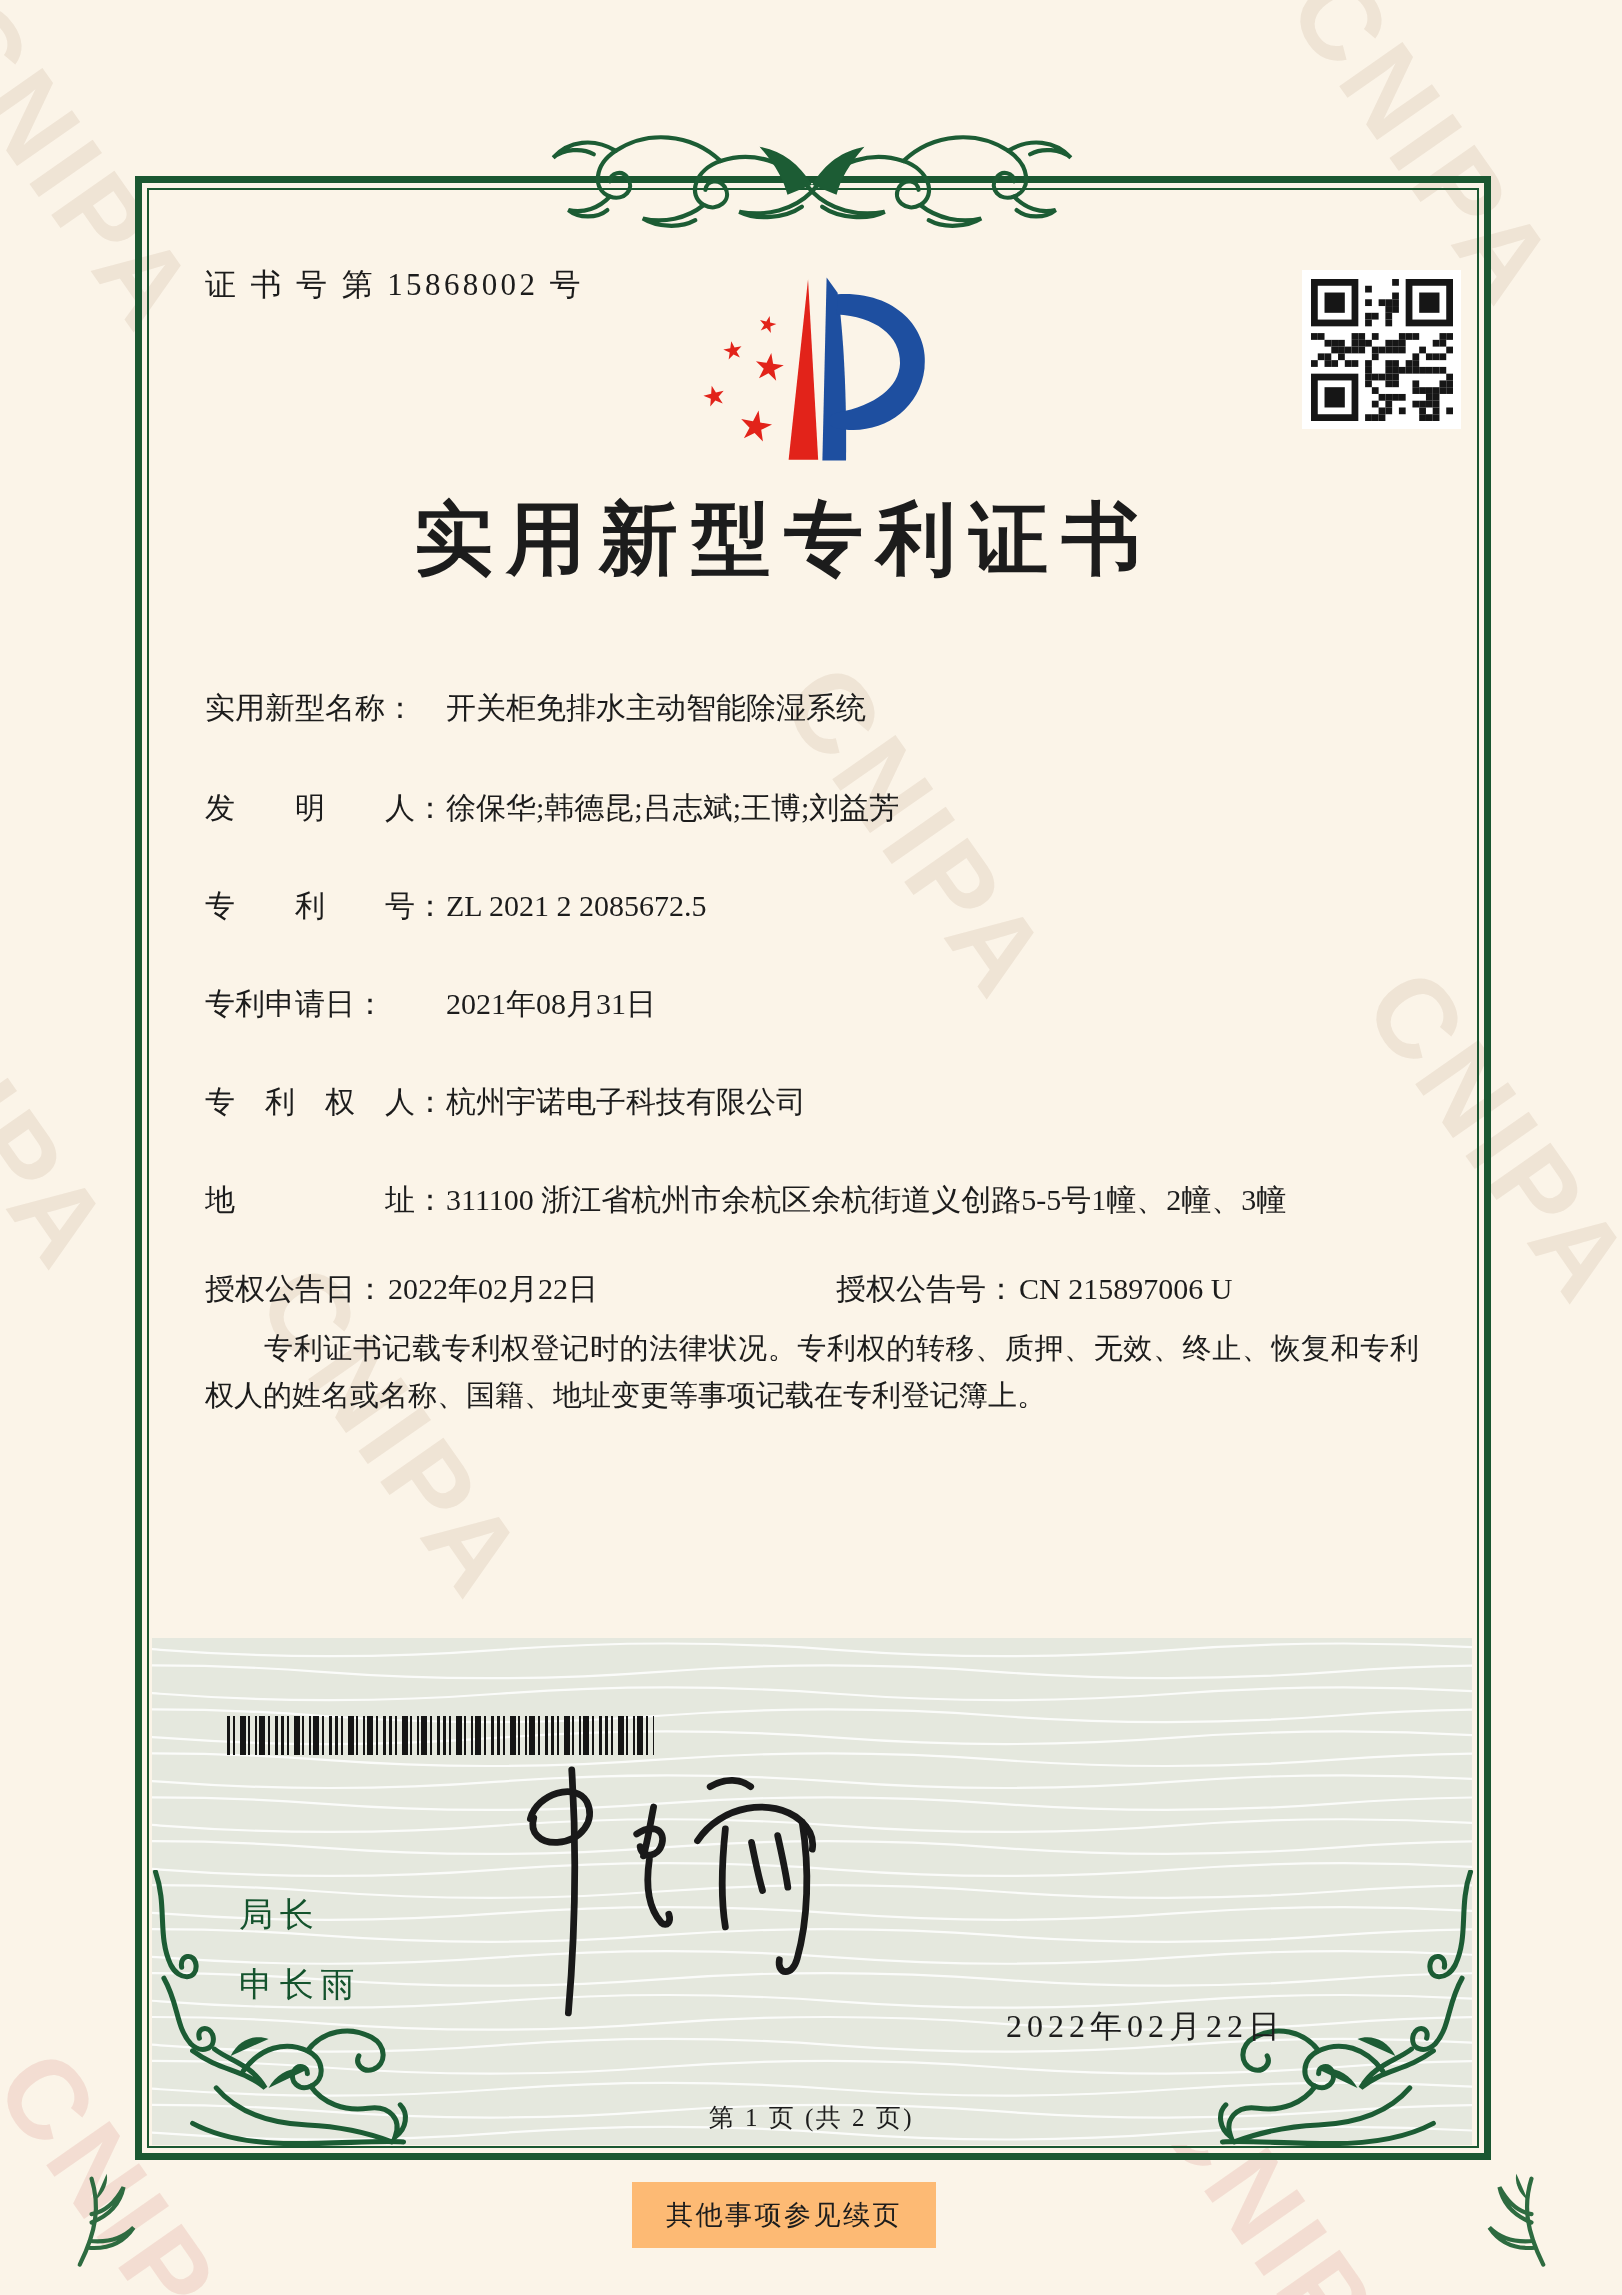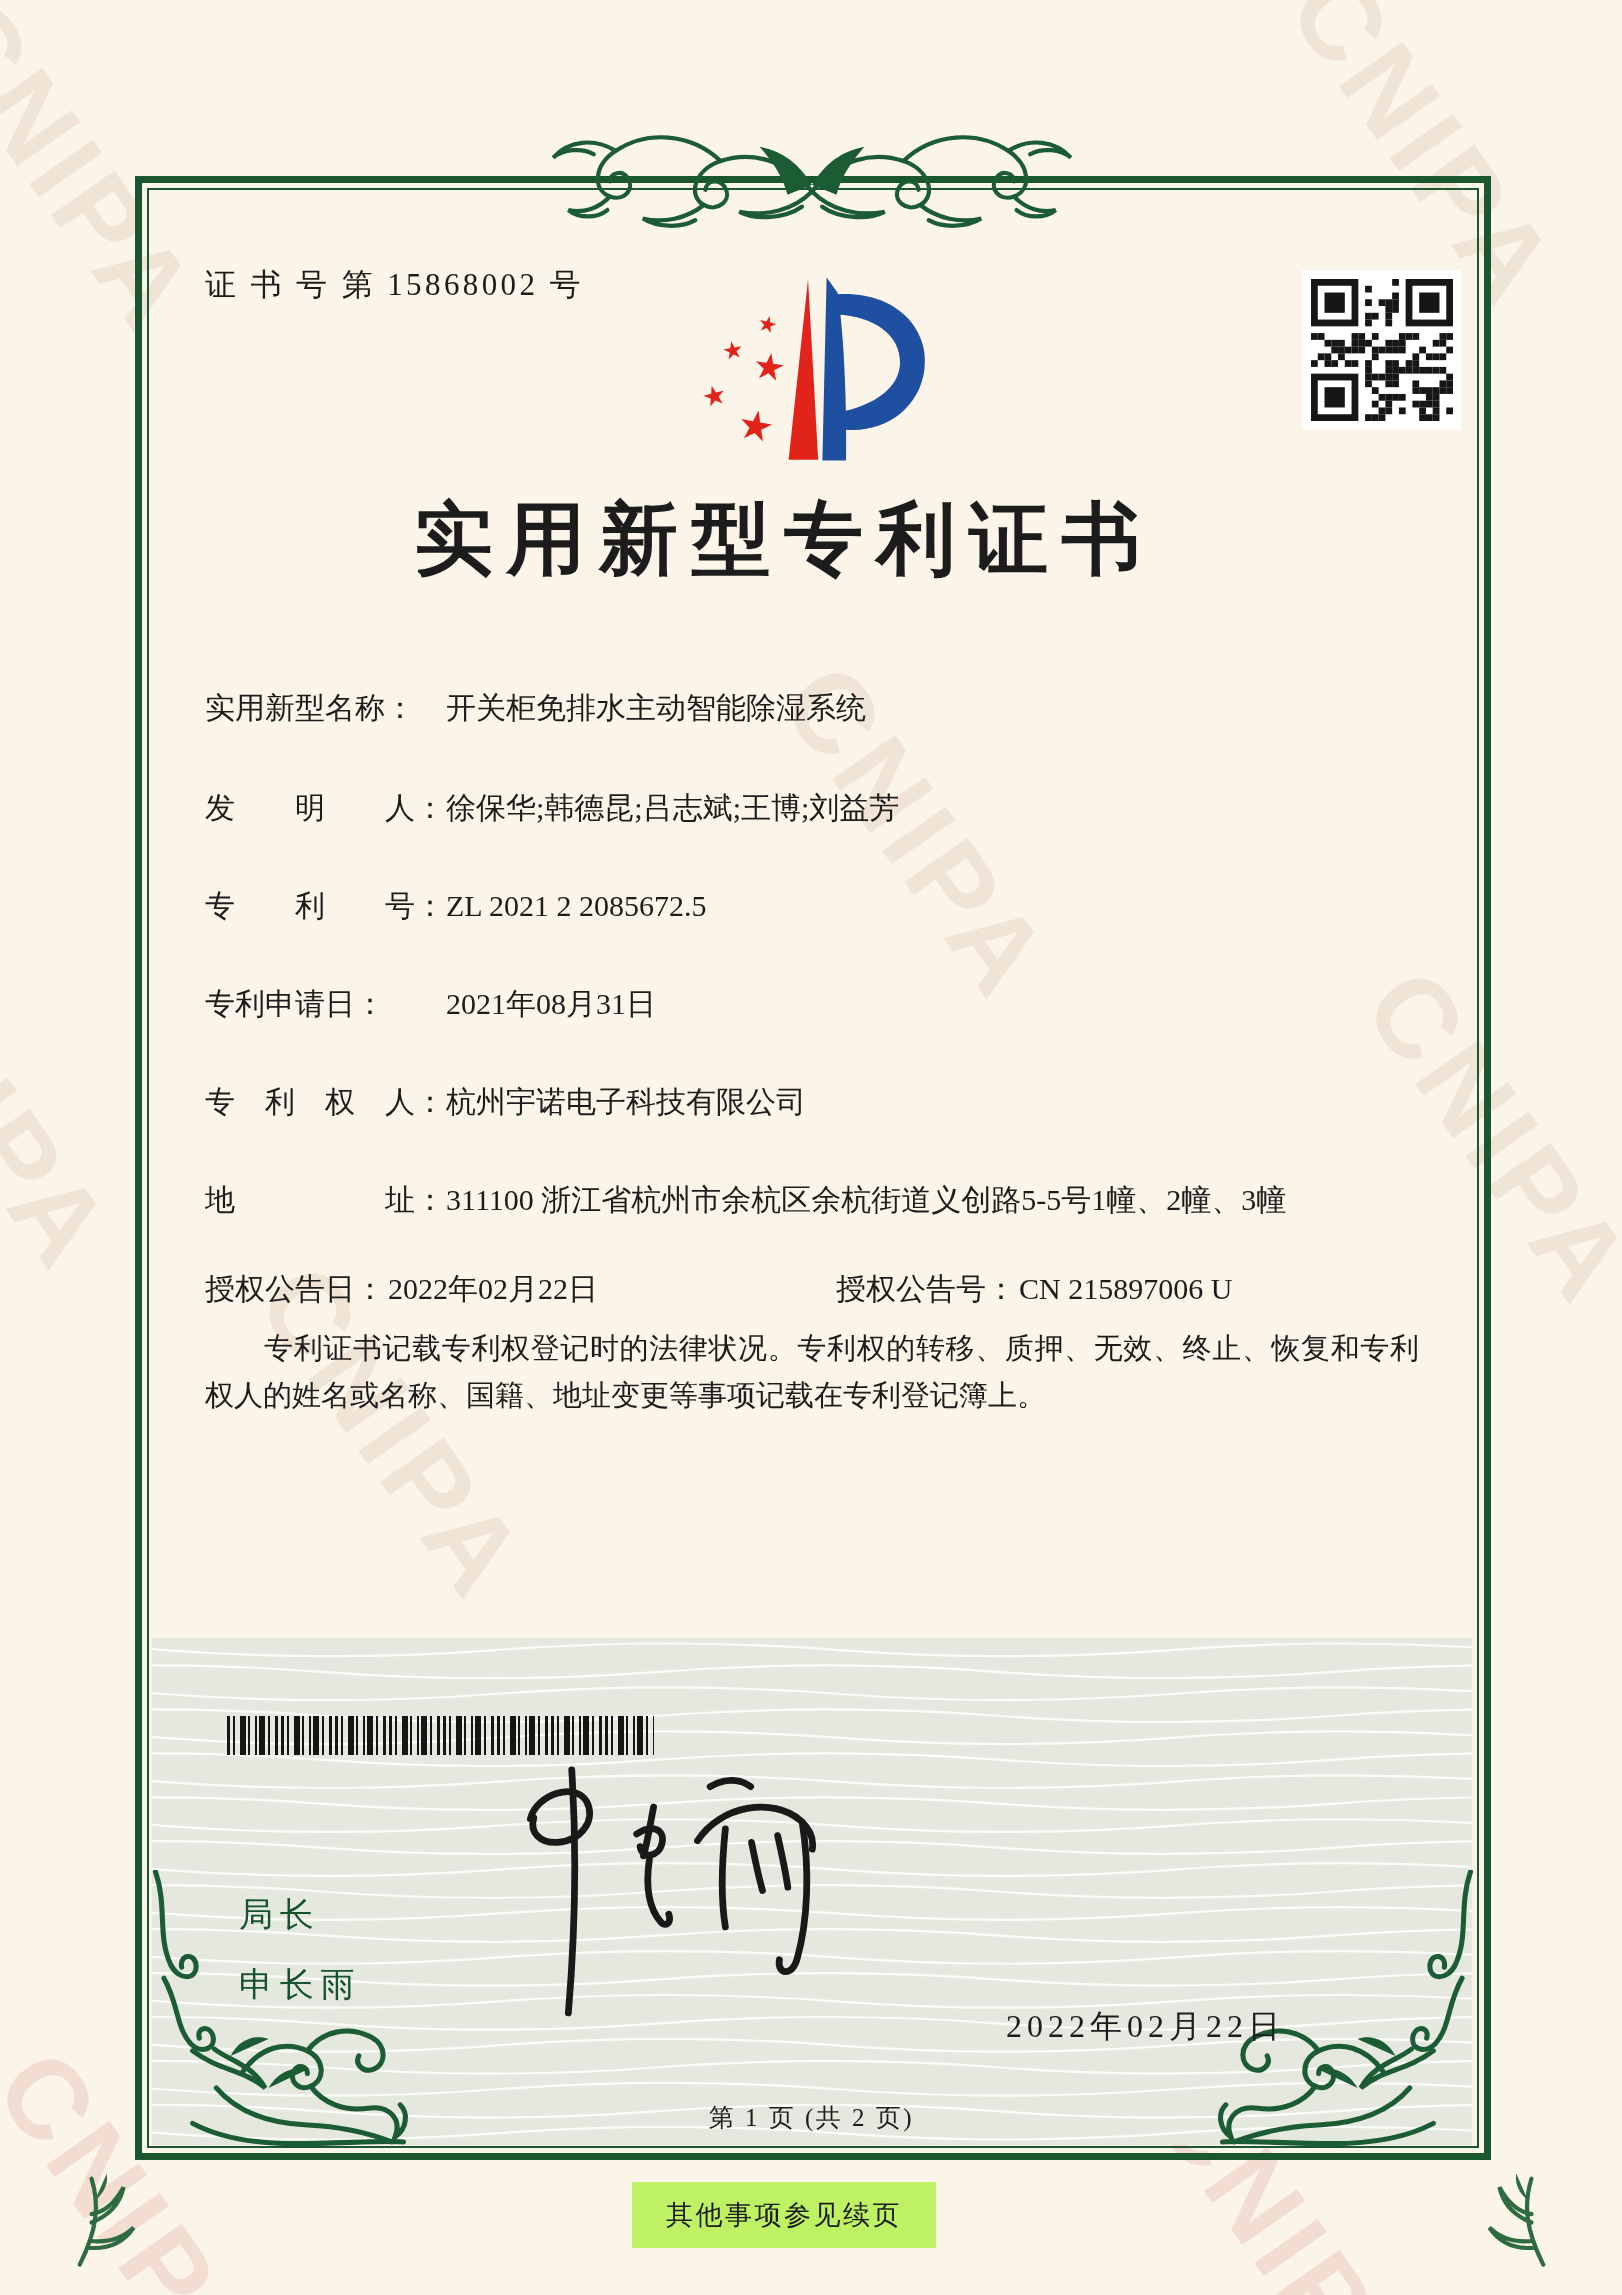--- a/index.html
+++ b/index.html
@@ -54,21 +54,21 @@
         #151515 32px 38px, rgba(0,0,0,0) 38px 41px,
         #151515 41px 43px, rgba(0,0,0,0) 43px 48px,
         #151515 48px 51px, rgba(0,0,0,0) 51px 54px);}
   .officer{font-family:"Liberation Sans","DejaVu Sans",sans-serif;font-size:34px;
       letter-spacing:6.8px;color:#14532d;}
   #director-label{left:239px;top:1892px;}
   #director-name{left:239px;top:1962px;}
   #signature{left:456px;top:1758px;width:456px;height:287px;z-index:6;}
   #sign-date{left:1006px;top:2005px;font-size:32px;letter-spacing:5px;}
   #page-info{left:0;top:2101px;width:1623px;text-align:center;font-size:25px;letter-spacing:2.5px;}
-  #footer-note{left:632px;top:2182px;width:304px;height:66px;background:#bef264;z-index:6;
+  #footer-note{left:632px;top:2182px;width:304px;height:66px;background:#fdba74;z-index:6;
       text-align:center;line-height:66px;font-size:27px;letter-spacing:2.5px;}
 </style>
 </head>
 <body>
 
 <div id="page">
 
   <span class="wm" style="left:8.5px;top:-25px;">CNIPA</span>
   <span class="wm" style="left:1369px;top:-51px;">CNIPA</span>
   <span class="wm" style="left:862px;top:642px;">CNIPA</span>

